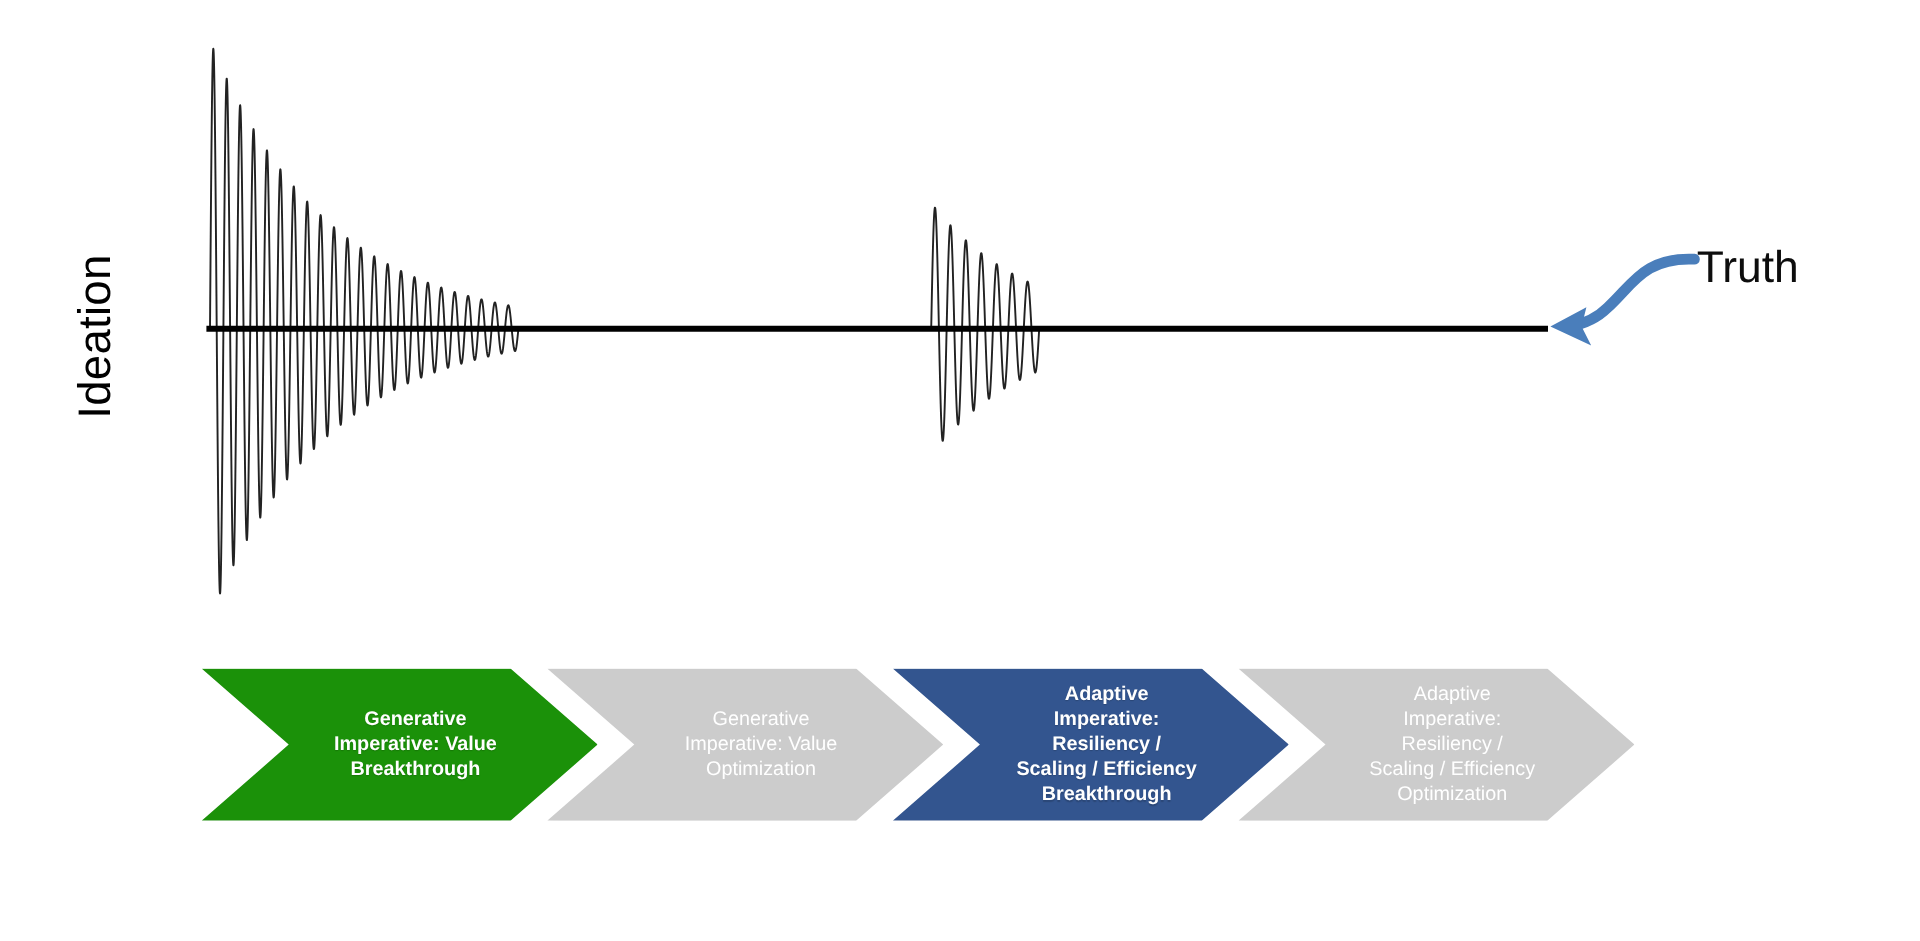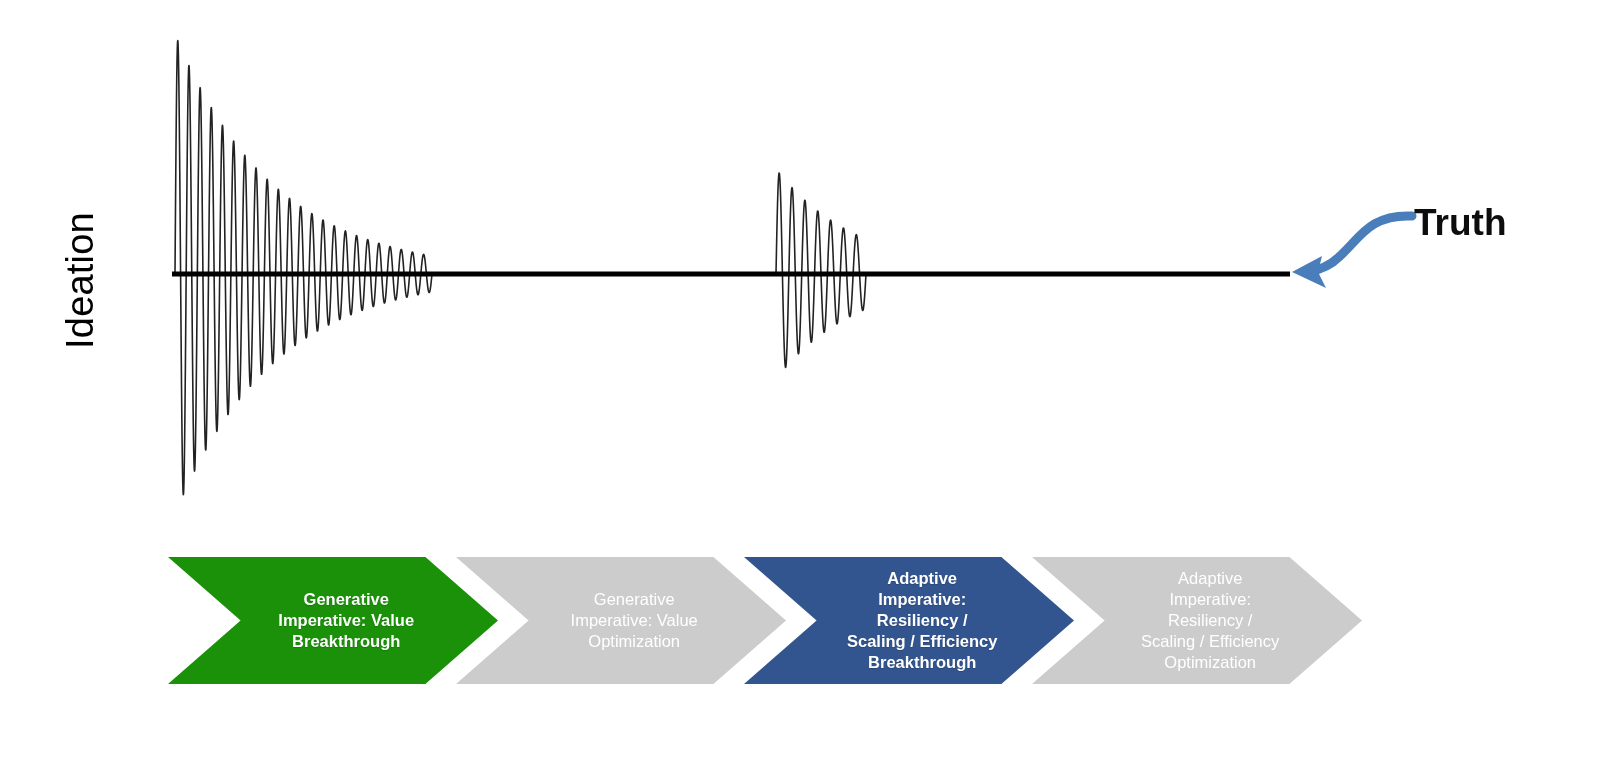--- a/index.html
+++ b/index.html
@@ -55,21 +55,21 @@
     display: block;
   }
 
   
   #truth-label {
     position: absolute;
     left: 1414px;
     top: 202px;
     font-family: "Liberation Sans", sans-serif;
     font-size: 37px;
-    font-weight: 700;
+    font-weight: 400;
     color: #0d0d0d;
     white-space: nowrap;
     letter-spacing: 0px;
   }
 
   
   #chevron-row {
     position: absolute;
     left: 168px;
     top: 557px;

